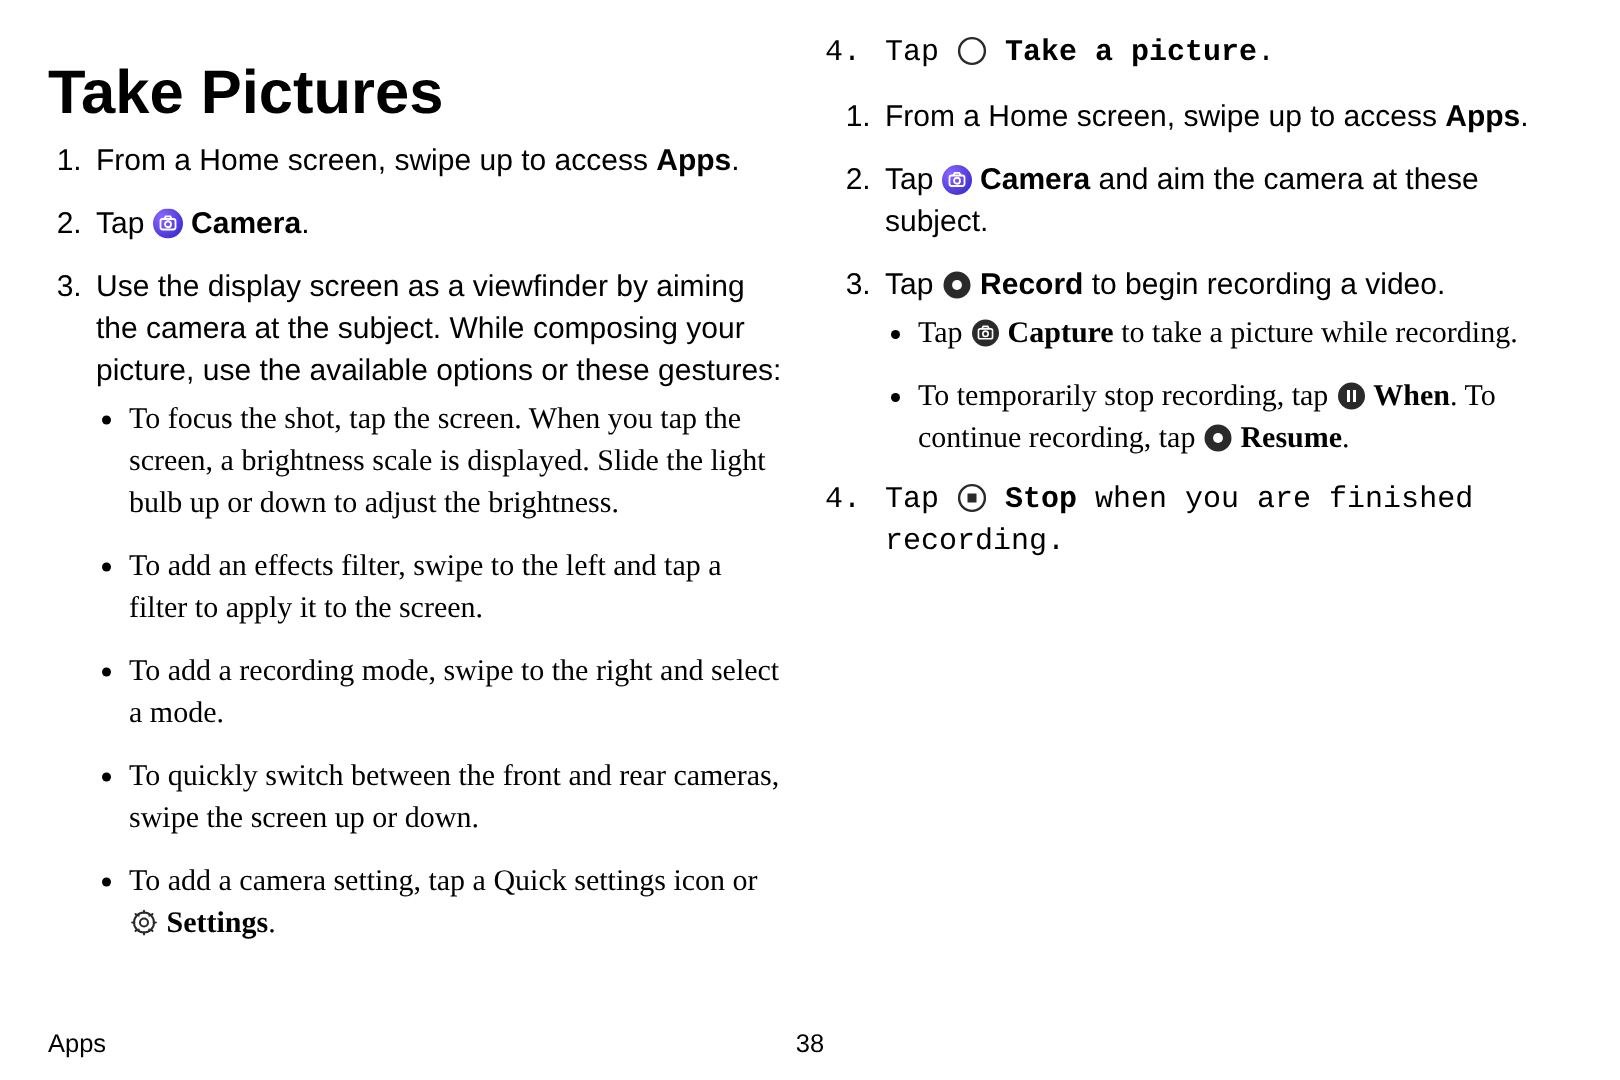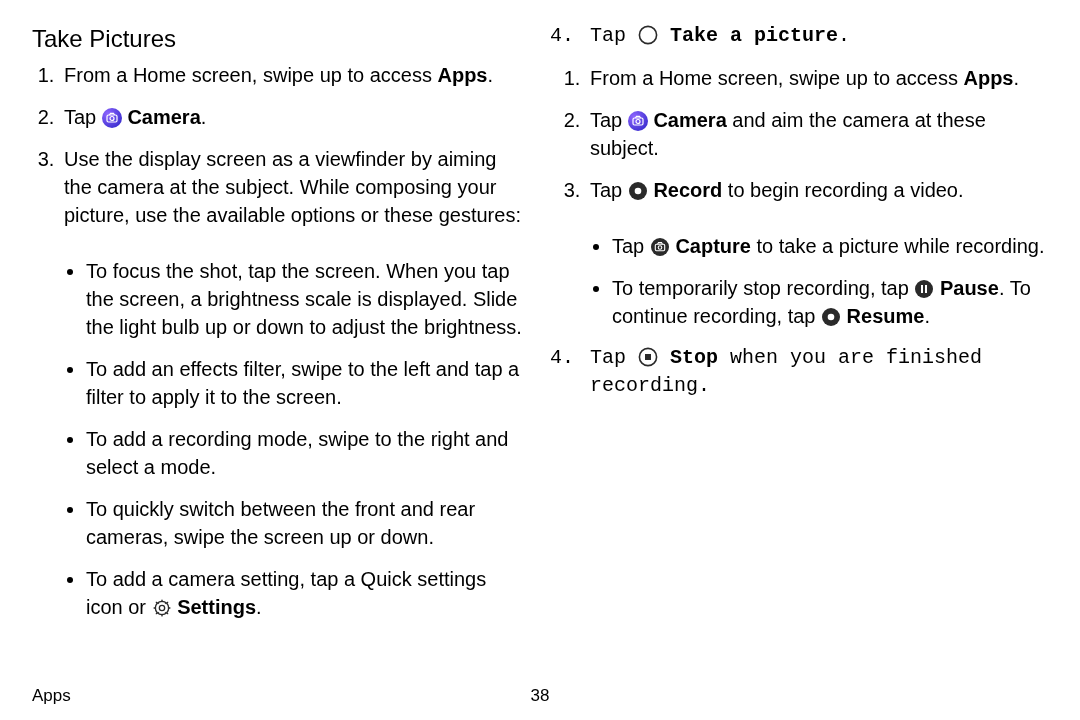--- a/index.html
+++ b/index.html
@@ -16,23 +16,23 @@
   padding: 22px 32px 12px 32px;
   position: relative;
 }
 .cols {
   column-count: 2;
   column-gap: 36px;
   column-fill: auto;
   height: 632px;
 }
 h1 {
-  font-size: 24px;
-  font-weight: 400;
-  margin: 3px 0 8px 0;
+  font-size: 41px;
+  font-weight: 700;
+  margin: 16px 0 8px 0;
 }
 .intro {
   font-size: 18px;
   margin: 0 0 14px 0;
   line-height: 1.35;
 }
 ol.steps {
   list-style: decimal;
   margin: 0 0 14px 0;
   padding-left: 28px;
@@ -42,22 +42,23 @@
   margin-bottom: 14px;
   line-height: 1.4;
   padding-left: 4px;
 }
 ol.steps > li:last-child {
   margin-bottom: 6px;
   font-family: Liberation Mono, monospace;
 }
 ul.bullets {
   list-style: disc;
-  margin: 28px 0 0 0;
+  margin: 4px 0 0 0;
   padding-left: 22px;
+  font-family: Liberation Serif, serif;
 }
 ul.bullets > li {
   margin-bottom: 14px;
   line-height: 1.4;
 }
 ul.bullets > li:last-child {
   margin-bottom: 4px;
 }
 .bold { font-weight: 700; }
 
@@ -209,21 +210,21 @@
           </li>
           <li>
             <span>To temporarily stop recording, tap </span>
             <span class="icon">
               <svg width="20" height="20" viewBox="0 0 20 20">
                 <circle cx="10" cy="10" r="9" fill="#2a2a2a"></circle>
                 <rect x="7" y="6" width="2" height="8" fill="#fff"></rect>
                 <rect x="11" y="6" width="2" height="8" fill="#fff"></rect>
               </svg>
             </span>
-            <span class="bold">Pause</span><span>. To continue recording, tap </span>
+            <span class="bold">When</span><span>. To continue recording, tap </span>
             <span class="icon">
               <svg width="20" height="20" viewBox="0 0 20 20">
                 <circle cx="10" cy="10" r="9" fill="#2a2a2a"></circle>
                 <circle cx="10" cy="10" r="3.3" fill="#fff"></circle>
               </svg>
             </span>
             <span class="bold">Resume</span><span>.</span>
           </li>
         </ul>
       </li>

